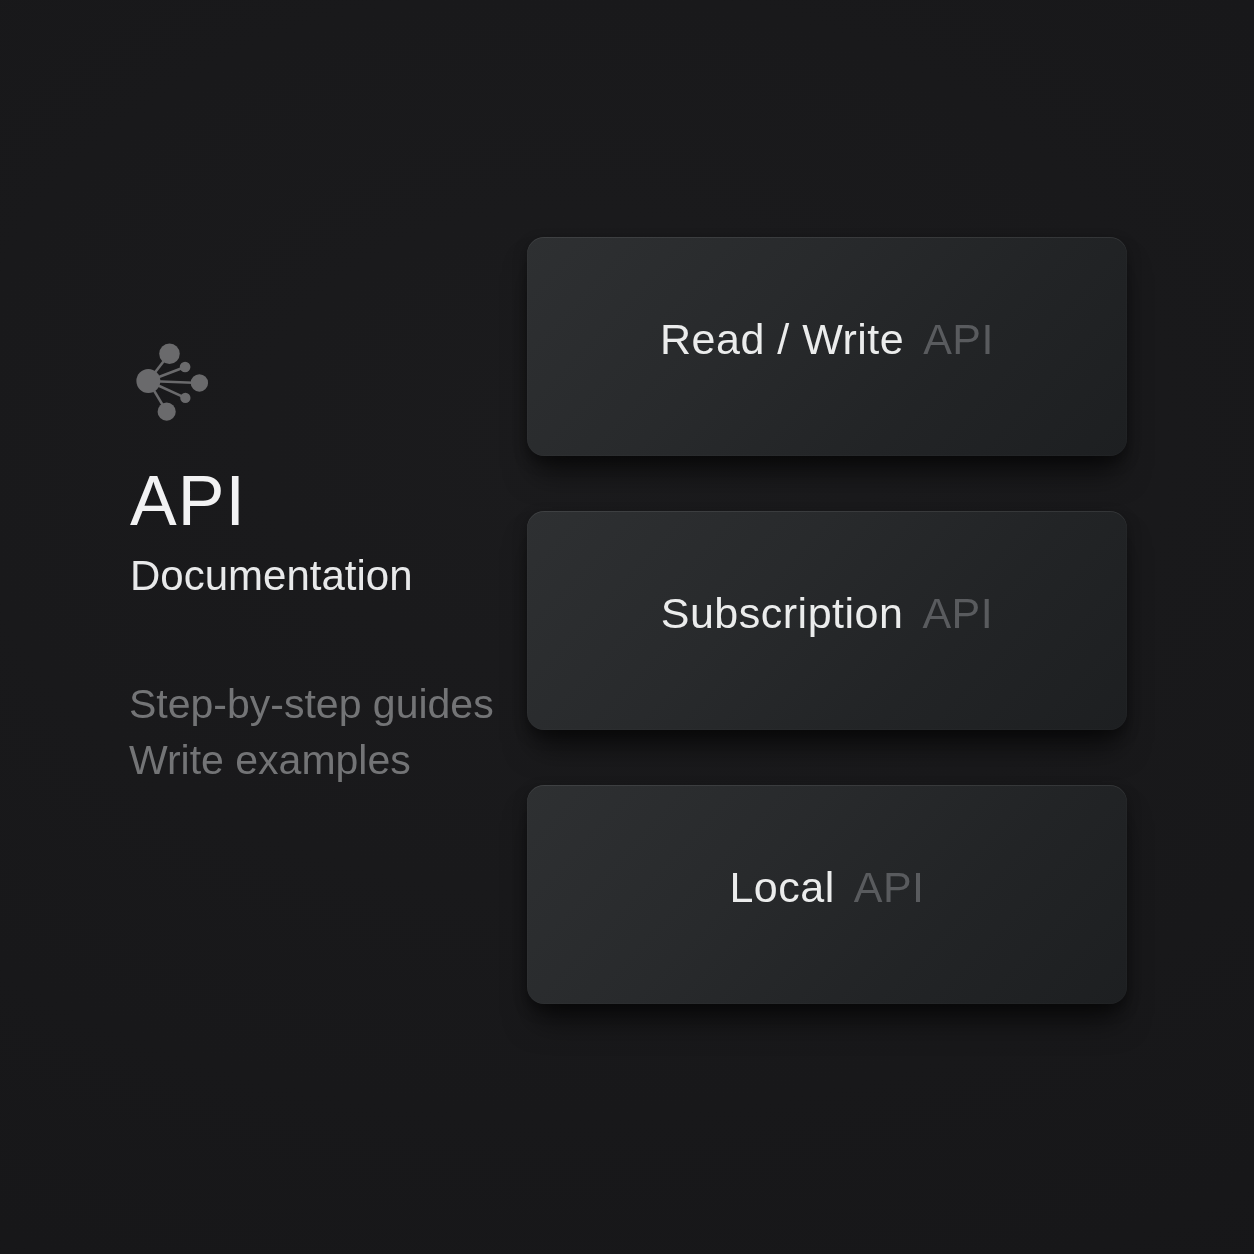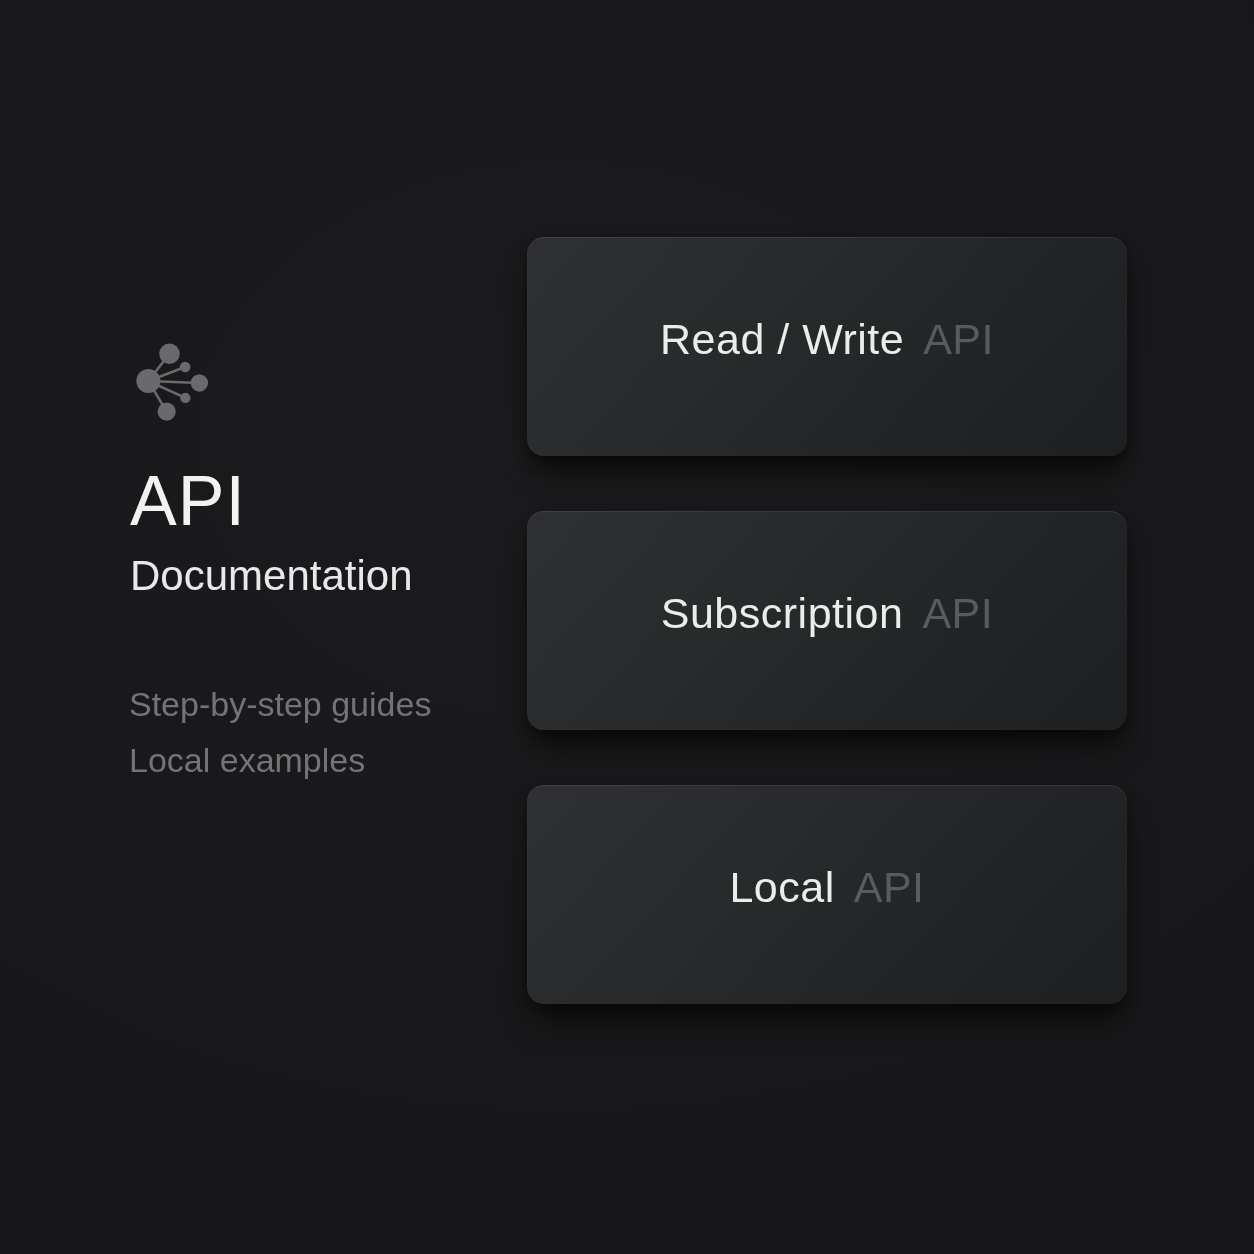--- a/index.html
+++ b/index.html
@@ -42,21 +42,21 @@
     font-size: 42px;
     line-height: 46px;
     font-weight: 400;
     color: #e8e9ea;
     margin-top: 35px;
   }
   .feature-list {
     position: absolute;
     left: 129px;
     top: 676px;
-    font-size: 34px;
+    font-size: 41px;
     line-height: 56px;
     color: #737476;
   }
 
   
   .card-stack {
     position: absolute;
     left: 527px;
     top: 237px;
     width: 600px;
@@ -119,21 +119,21 @@
         <circle cx="40.3" cy="77.7" r="9.7"></circle>
       </g>
     </svg>
   </div>
 
   <div class="brand-title">API</div>
   <div class="brand-subtitle">Documentation</div>
 
   <div class="feature-list">
     <div>Step-by-step guides</div>
-    <div>Local examples</div>
+    <div>Write examples</div>
   </div>
 
   <div class="card-stack">
 
     <button class="api-card">
       <span class="card-text"><span>Read / Write</span><span class="card-suffix">API</span></span>
     </button>
 
     <button class="api-card">
       <span class="card-text"><span>Subscription</span><span class="card-suffix">API</span></span>

